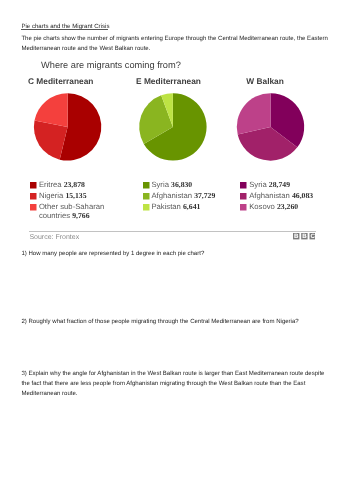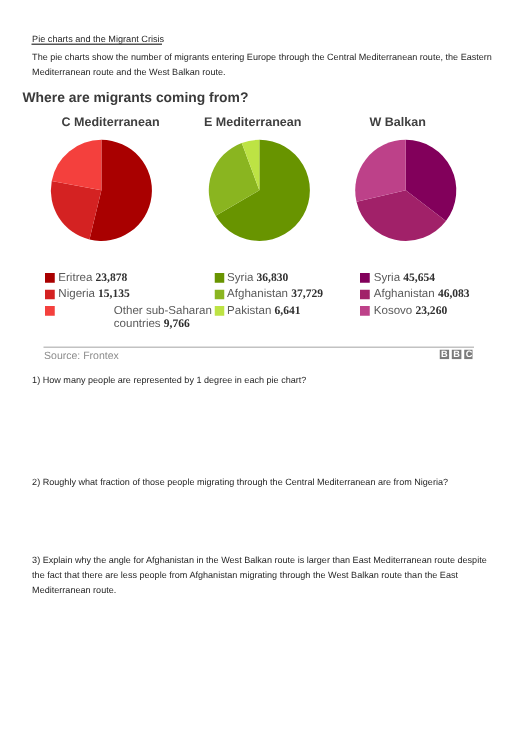--- a/index.html
+++ b/index.html
@@ -9,54 +9,54 @@
 
   .doc-title{position:absolute;left:21.4px;top:22.1px;font-size:6.1px;color:#262626;
              line-height:9.9px;white-space:nowrap;}
   .doc-title-rule{position:absolute;left:21.4px;top:28.5px;width:86.5px;height:0.9px;background:#555555;}
 
   .intro{position:absolute;left:21.4px;top:35.3px;width:310px;font-size:6.05px;
          line-height:9.9px;color:#262626;}
 
   
   .info{position:absolute;left:0;top:0;width:354px;height:500px;}
-  .info-title{position:absolute;left:15px;top:59.9px;font-size:9.25px;font-weight:bold;
+  .info-title{position:absolute;left:41px;top:59.9px;font-size:9.25px;font-weight:normal;
               color:#3a3a3a;}
   .pie-label{position:absolute;top:75.9px;font-size:8.35px;font-weight:bold;color:#3f3f3f;}
   #pies{position:absolute;left:0;top:0;}
 
   .legend-title{position:absolute;left:28.9px;top:166.3px;font-size:8px;font-weight:bold;color:#333333;}
   .legend-col{position:absolute;top:181.2px;}
   .legend-item{position:relative;height:11.2px;}
   .swatch{position:absolute;left:0px;top:0.5px;width:7px;height:7px;display:block;}
   .legend-text{position:absolute;left:8.9px;top:-0.2px;font-size:7.7px;color:#5a5a5a;
                line-height:8.6px;white-space:nowrap;}
   .legend-text b{font-weight:bold;color:#303030;font-family:Liberation Serif, serif;}
   .legend-item.two-line{height:19px;}
-  .legend-item.two-line .legend-text{white-space:normal;width:70px;margin-left:37px;}
+  .legend-item.two-line .legend-text{white-space:normal;width:70px;}
 
   .src-rule{position:absolute;left:29px;top:230.6px;width:287.4px;height:1px;background:#c2c2c2;}
   .source{position:absolute;left:29.4px;top:233.7px;font-size:7px;color:#8c8c8c;}
   .bbc{position:absolute;left:292.5px;top:233.2px;}
   .bbc svg{display:block;}
 
   .q{position:absolute;left:21.4px;width:310px;font-size:6.05px;line-height:9.9px;color:#262626;}
 </style>
 </head>
 <body>
 
 <div class="page">
   <div class="doc-title">Pie charts and the Migrant Crisis</div>
   <div class="doc-title-rule"></div>
   <div class="intro">The pie charts show the number of migrants entering Europe through the Central Mediterranean route, the Eastern Mediterranean route and the West Balkan route.</div>
 
   <div class="info">
     <div class="info-title">Where are migrants coming from?</div>
 
-    <div class="pie-label" style="left:41px">C Mediterranean</div>
+    <div class="pie-label" style="left:28px">C Mediterranean</div>
     <div class="pie-label" style="left:136px">E Mediterranean</div>
     <div class="pie-label" style="left:246.3px">W Balkan</div>
 
     <svg id="pies" width="354" height="500">
         <path d="M 67.6 126.9 L 67.60 93.20 A 33.7 33.7 0 1 1 59.65 159.65 Z" fill="#a90000"></path>
         <path d="M 67.6 126.9 L 59.65 159.65 A 33.7 33.7 0 0 1 34.50 120.59 Z" fill="#d42222"></path>
         <path d="M 67.6 126.9 L 34.50 120.59 A 33.7 33.7 0 0 1 67.60 93.20 Z" fill="#f4403d"></path>
         <path d="M 172.9 126.9 L 172.90 93.20 A 33.7 33.7 0 1 1 143.79 143.88 Z" fill="#689400"></path>
         <path d="M 172.9 126.9 L 143.79 143.88 A 33.7 33.7 0 0 1 161.17 95.31 Z" fill="#8ab520"></path>
         <path d="M 172.9 126.9 L 161.17 95.31 A 33.7 33.7 0 0 1 172.90 93.20 Z" fill="#bde344"></path>
@@ -103,21 +103,21 @@
             <rect x="0" y="0" width="65" height="65" fill="#bde344"></rect>
           </svg>
           <div class="legend-text">Pakistan <b>6,641</b></div>
         </div>
       </div>
     <div class="legend-col" id="lg2" style="left:240.3px">
         <div class="legend-item">
           <svg class="swatch" viewBox="0 0 70 70">
             <rect x="0" y="0" width="65" height="65" fill="#82005b"></rect>
           </svg>
-          <div class="legend-text">Syria <b>45,654</b></div>
+          <div class="legend-text">Syria <b>28,749</b></div>
         </div>
         <div class="legend-item">
           <svg class="swatch" viewBox="0 0 70 70">
             <rect x="0" y="0" width="65" height="65" fill="#a12169"></rect>
           </svg>
           <div class="legend-text">Afghanistan <b>46,083</b></div>
         </div>
         <div class="legend-item">
           <svg class="swatch" viewBox="0 0 70 70">
             <rect x="0" y="0" width="65" height="65" fill="#bd4189"></rect>

